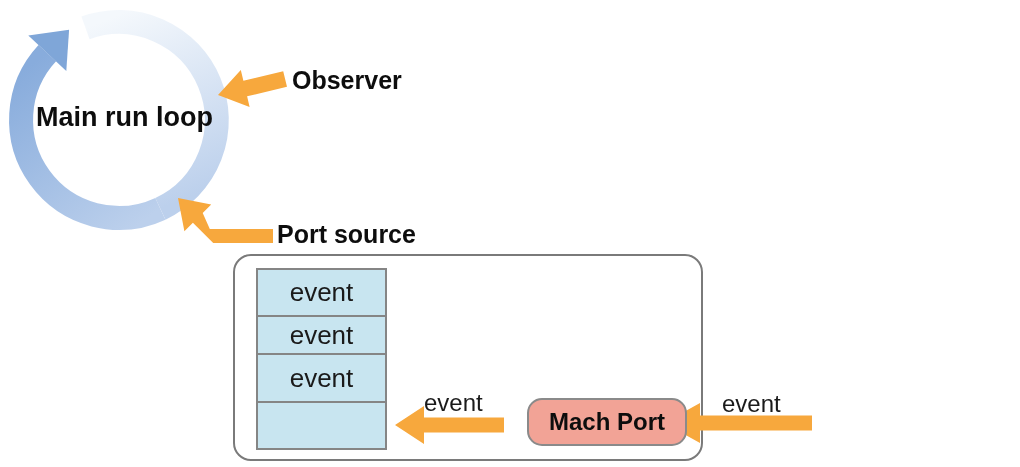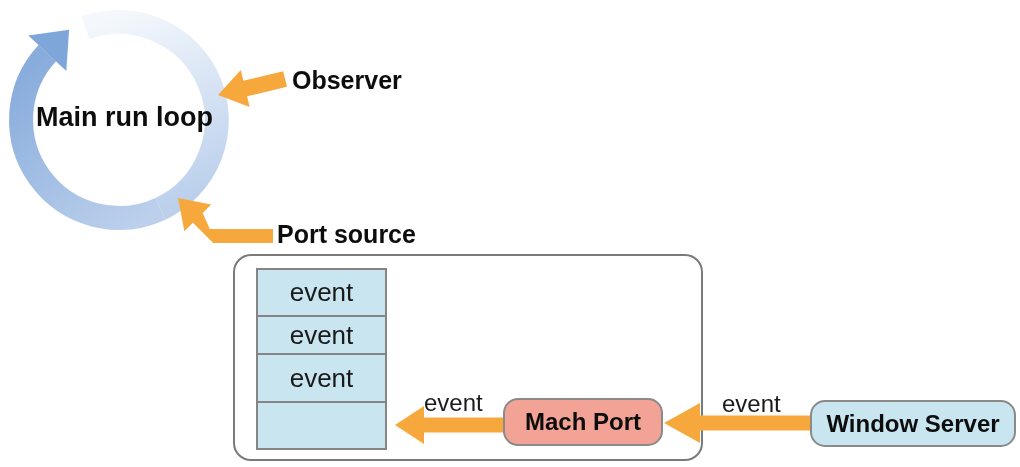--- a/index.html
+++ b/index.html
@@ -30,21 +30,21 @@
     font-size:26px;font-weight:normal;color:#1a1a1a;
   }
   .queue-cell:last-child{border-bottom:none;}
 
   
   .node-box{
     box-sizing:border-box;border:2px solid #8a8a8a;border-radius:15px;
     display:flex;align-items:center;justify-content:center;
     font-weight:bold;font-size:24px;color:#0d0d0d;white-space:nowrap;
   }
-  #mach-port-box{left:503px;top:398px;width:160px;height:48px;background:#f2a396;}
+  #mach-port-box{left:527px;top:398px;width:160px;height:48px;background:#f2a396;}
   #window-server-box{left:810px;top:400px;width:206px;height:47px;background:#c8e5f0;}
 
   
   #main-run-loop-label{left:36px;top:104px;font-size:27px;}
   #observer-label{left:292px;top:68px;font-size:25px;}
   #event-source-label{left:277px;top:222px;font-size:25px;}
   #event-label-1{left:424px;top:391px;font-size:24px;}
   #event-label-2{left:722px;top:392px;font-size:24px;}
 </style>
 </head>
@@ -82,21 +82,20 @@
     <polygon fill="#F7A83D" points="218,95 249.6,107 247.1,96.3 287,86.8 283.2,71.2 243.4,80.7 240.8,70"></polygon>
 
     <polygon fill="#F7A83D" points="273,229 209.8,229 202.7,212.9 211.2,204.4 178,198 184.4,231.2 192.9,222.7 213.2,243 273,243"></polygon>
 
     <polygon fill="#F7A83D" points="395,425 424,444 424,432.5 504,432.5 504,417.5 424,417.5 424,406"></polygon>
 
     <polygon fill="#F7A83D" points="664,423 700,443 700,430.5 812,430.5 812,415.5 700,415.5 700,403"></polygon>
   </svg>
 
   <div id="mach-port-box" class="abs node-box">Mach Port</div>
-  <div id="window-server-box" class="abs node-box">Window Server</div>
 
   <div id="observer-label" class="abs label-bold">Observer</div>
   <div id="main-run-loop-label" class="abs label-bold">Main run loop</div>
   <div id="event-source-label" class="abs label-bold">Port source</div>
   <div id="event-label-1" class="abs label-reg">event</div>
   <div id="event-label-2" class="abs label-reg">event</div>
 
 </div>
 
 </body></html>

